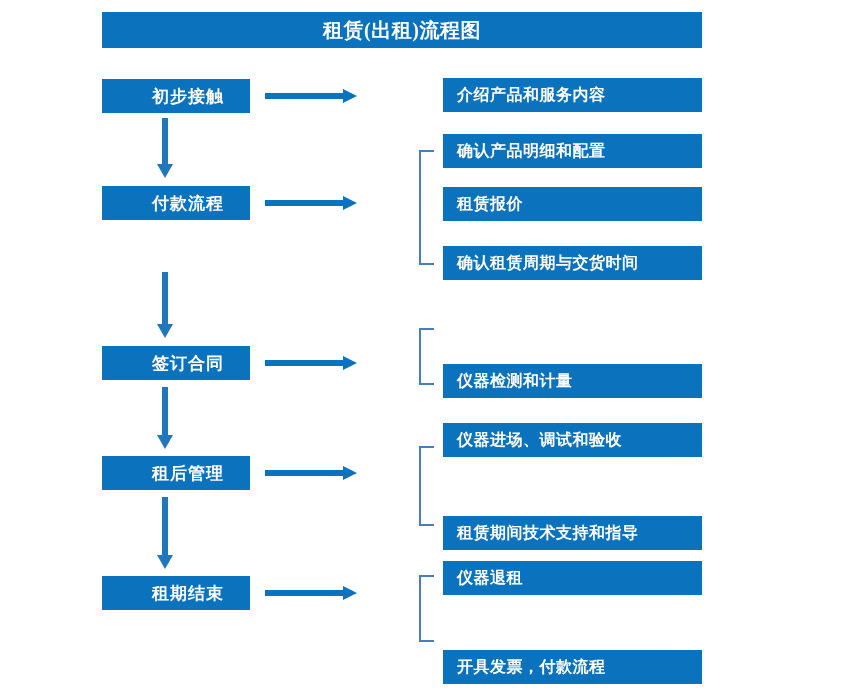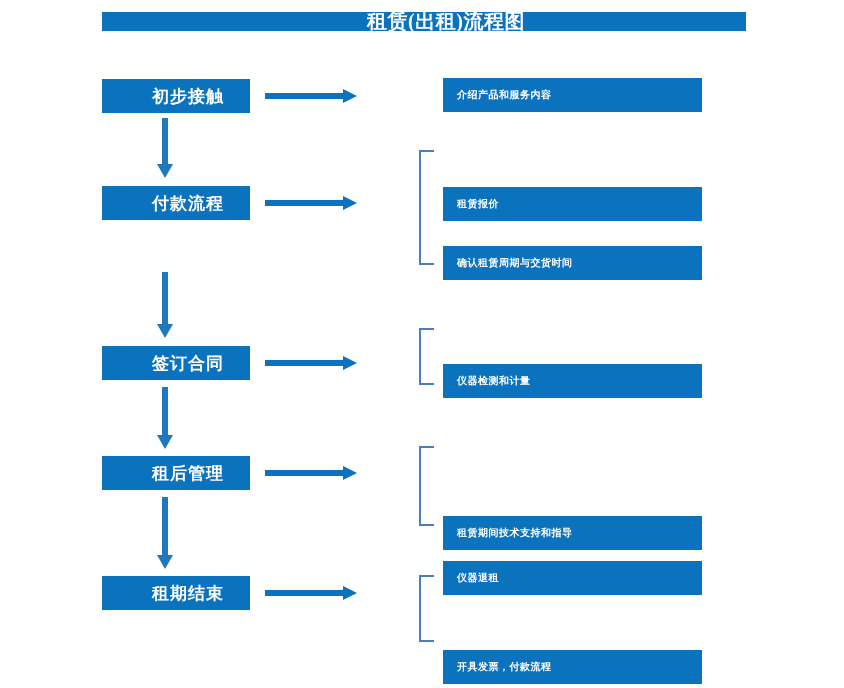--- a/index.html
+++ b/index.html
@@ -17,30 +17,29 @@
     background: #ffffff;
     overflow: hidden;
   }
 
   
   .title-banner {
     position: absolute;
     left: 102px;
     top: 12px;
     width: 600px;
-    height: 19px;
+    height: 36px;
     background: #0b72bd;
     color: #ffffff;
     display: flex;
     align-items: center;
     justify-content: center;
     font-size: 20px;
     font-weight: bold;
     letter-spacing: 0.5px;
-    padding-left: 44px;
   }
 
   
   .stage-box {
     position: absolute;
     left: 102px;
     width: 124px;
     height: 34px;
     background: #0b72bd;
     color: #ffffff;
@@ -56,21 +55,21 @@
   
   .detail-box {
     position: absolute;
     left: 443px;
     width: 259px;
     height: 34px;
     background: #0b72bd;
     color: #ffffff;
     display: flex;
     align-items: center;
-    font-size: 10px;
+    font-size: 16px;
     font-weight: bold;
     padding-left: 14px;
     box-sizing: border-box;
     letter-spacing: 0.5px;
     white-space: nowrap;
   }
 
   
   .h-arrow {
     position: absolute;
@@ -198,28 +197,30 @@
   <div class="bracket" style="top:150px; height:115px;"></div>
 
   <div class="bracket" style="top:328px; height:57px;"></div>
 
   <div class="bracket" style="top:446px; height:80px;"></div>
 
   <div class="bracket" style="top:575px; height:67px;"></div>
 
   <div class="detail-box" style="top:78px;">介绍产品和服务内容</div>
 
+  <div class="detail-box" style="top:134px;">确认产品明细和配置</div>
 
   <div class="detail-box" style="top:187px;">租赁报价</div>
 
   <div class="detail-box" style="top:246px;">确认租赁周期与交货时间</div>
 
 
   <div class="detail-box" style="top:364px;">仪器检测和计量</div>
 
+  <div class="detail-box" style="top:423px;">仪器进场、调试和验收</div>
 
   <div class="detail-box" style="top:516px;">租赁期间技术支持和指导</div>
 
   <div class="detail-box" style="top:561px;">仪器退租</div>
 
   <div class="detail-box" style="top:611px;margin-top:39px;">开具发票，付款流程</div>
 
 </div>
 
 </body></html>

